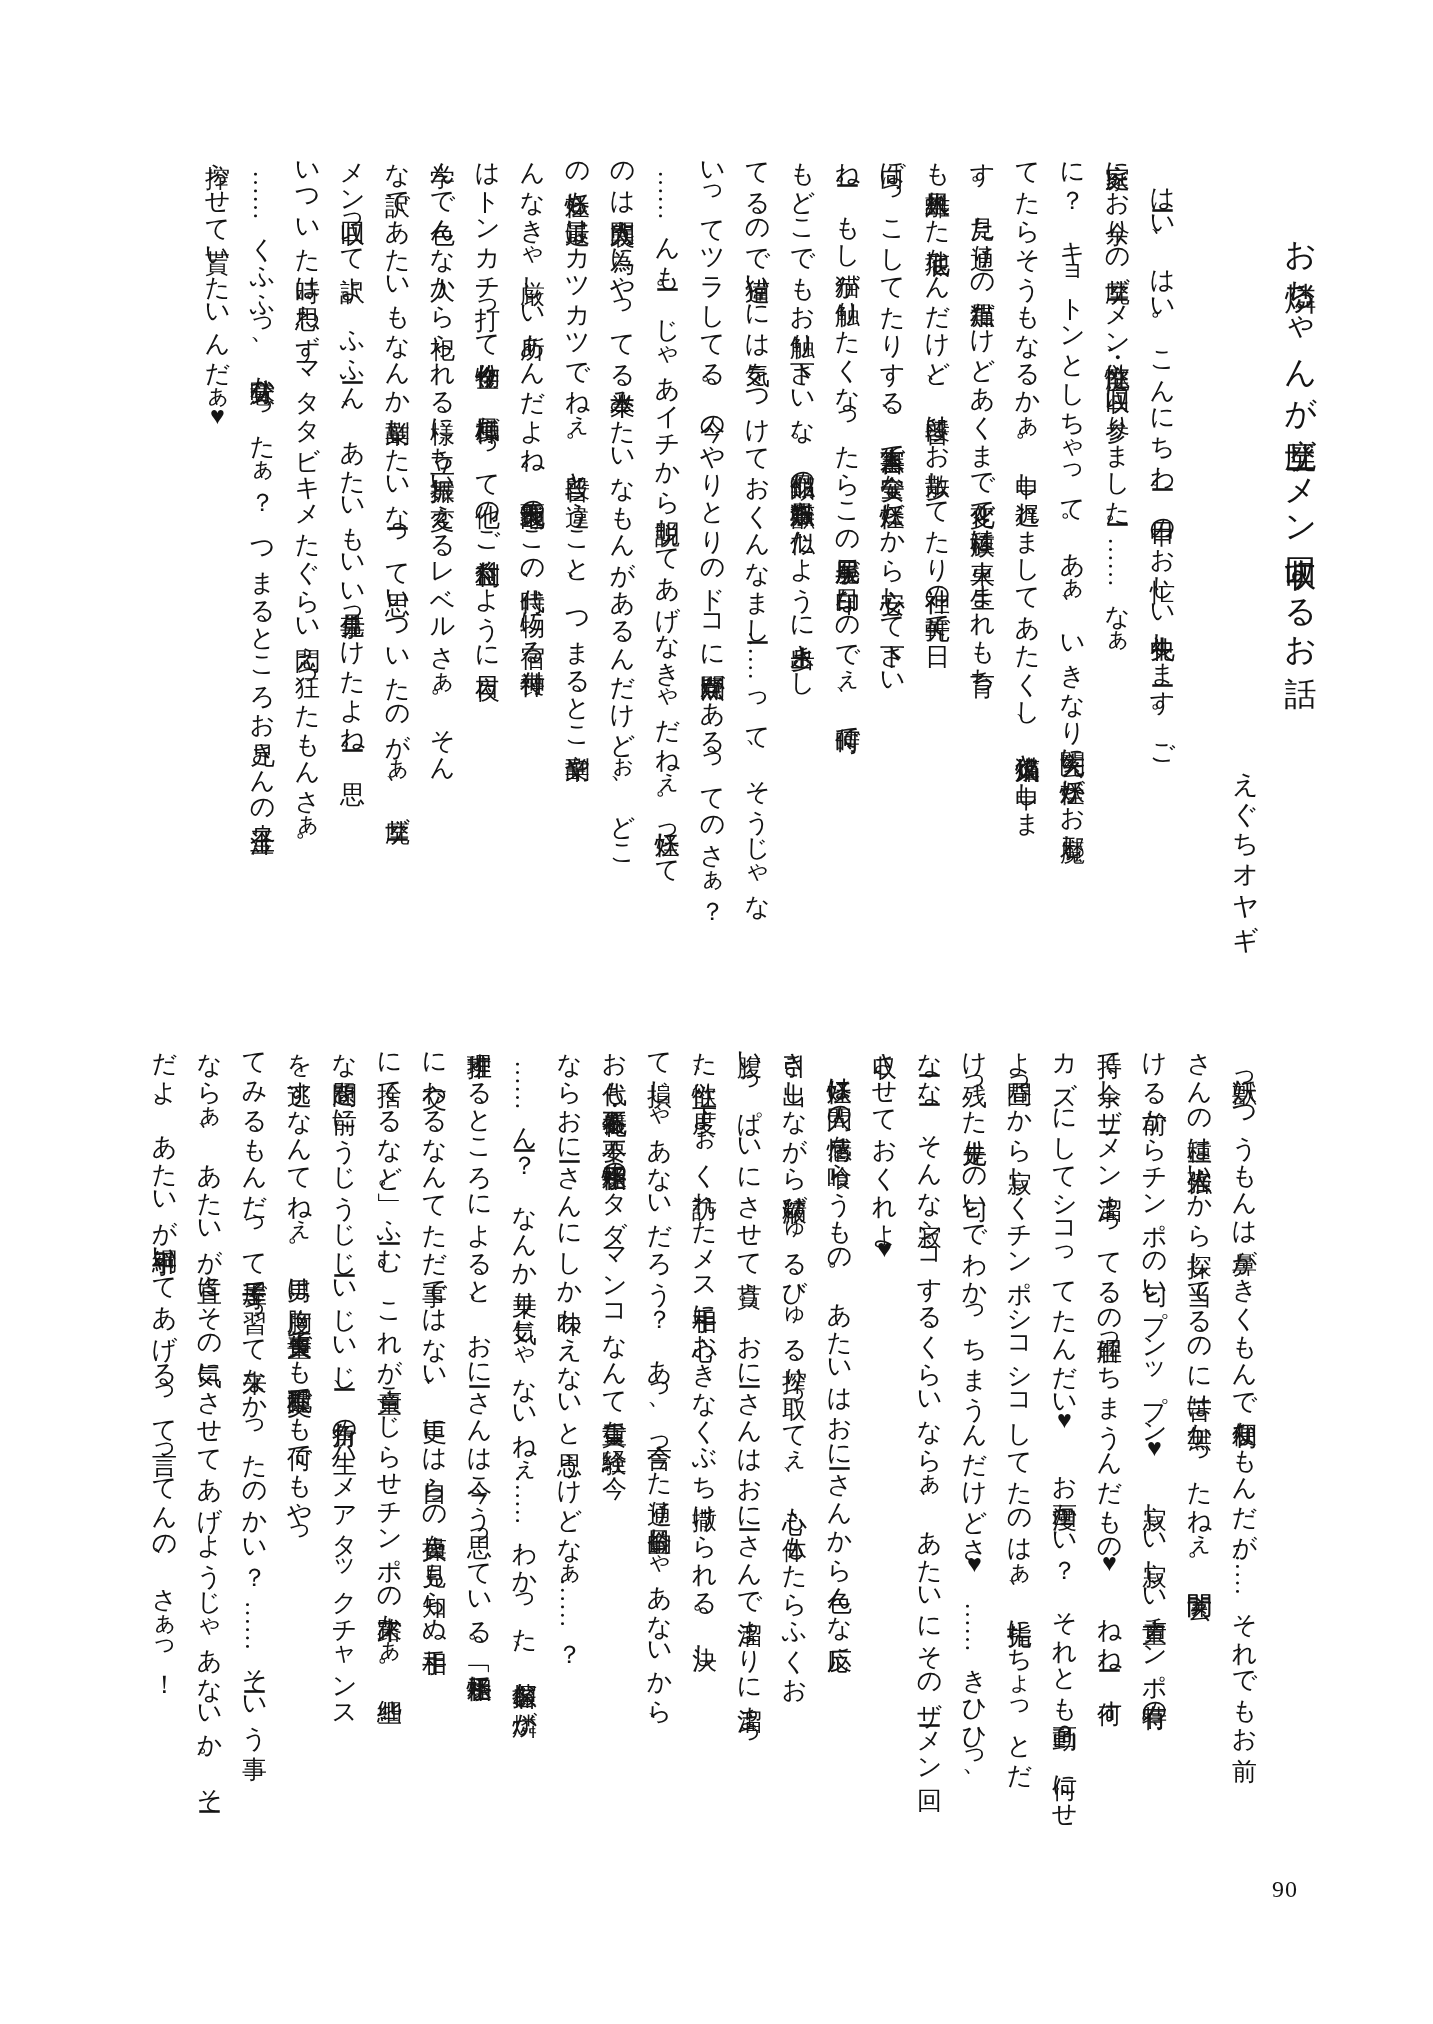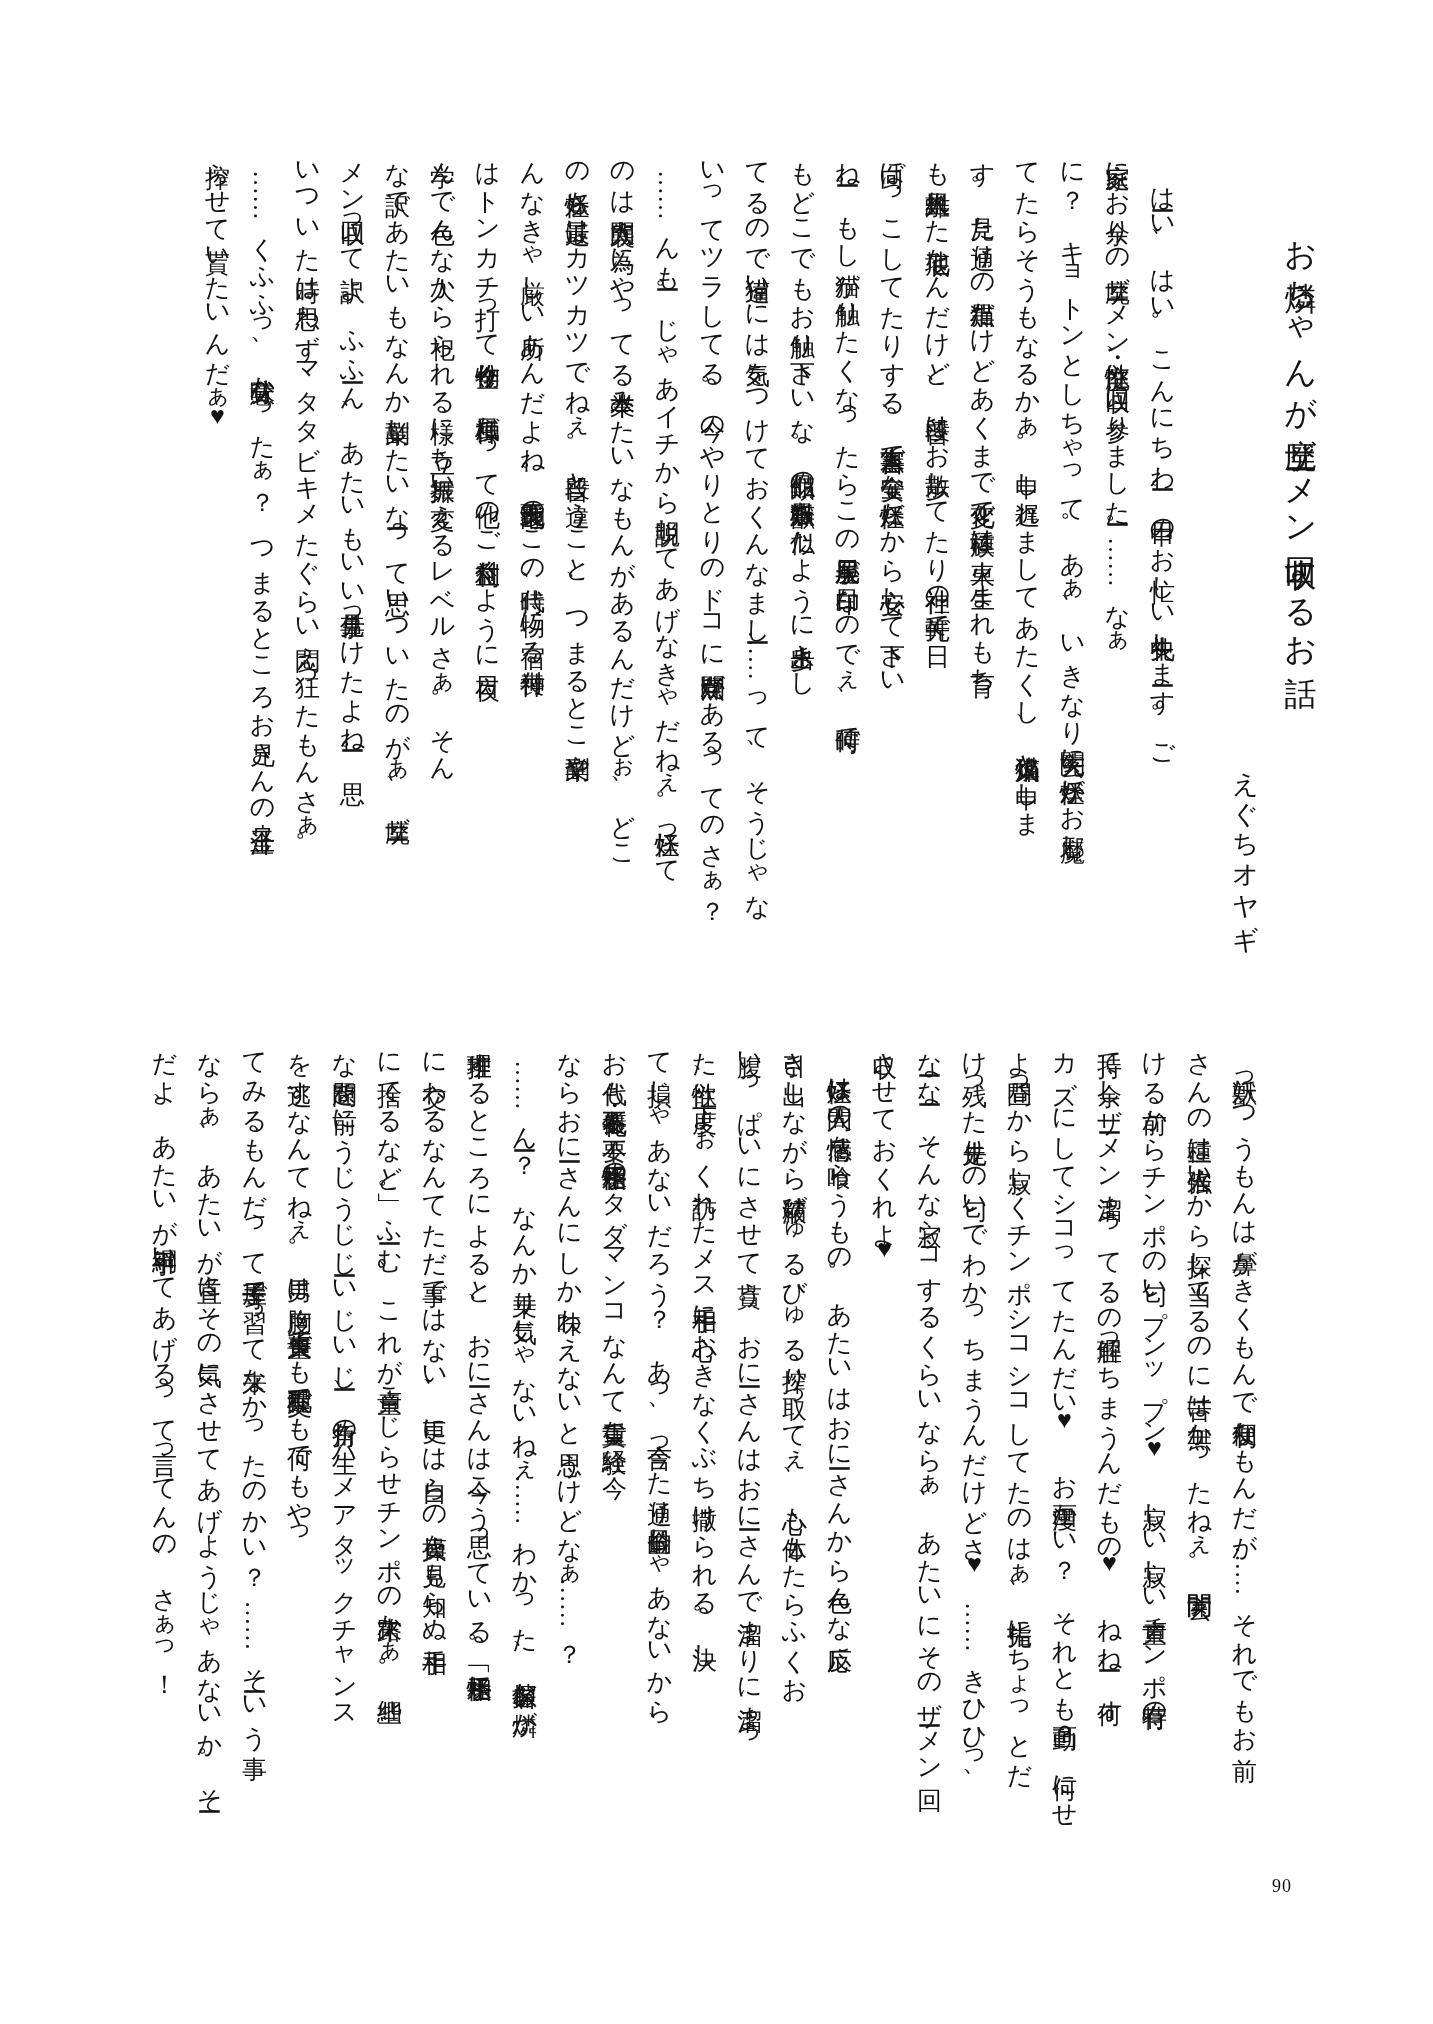--- a/index.html
+++ b/index.html
@@ -54,21 +54,21 @@
   .text-block .tcol {
     line-height: 45px;   
     height: 840px;
     white-space: pre;
     letter-spacing: 0;
   }
   #page-number {
     position: absolute;
     top: 1876px;
     left: 1272px;
-    font-size: 18px;
+    font-size: 24px;
     letter-spacing: 1px;
   }
 </style>
 </head>
 <body>
 
 <div id="page">
 
   <div id="story-title" class="vblock">お燐ちゃんが廃ザーメン回収するお話</div>
 

